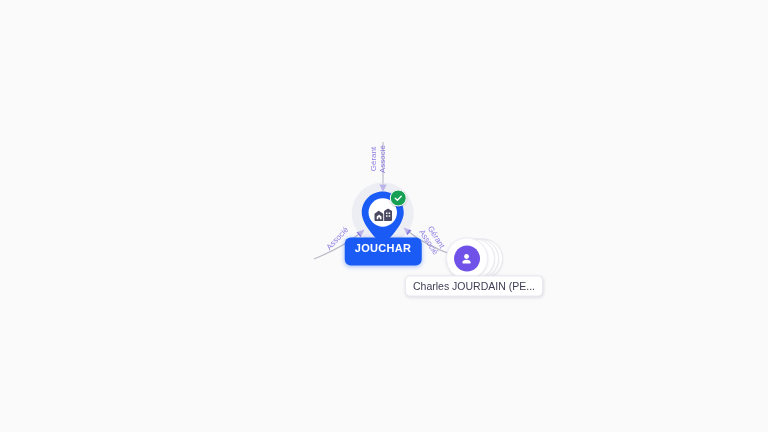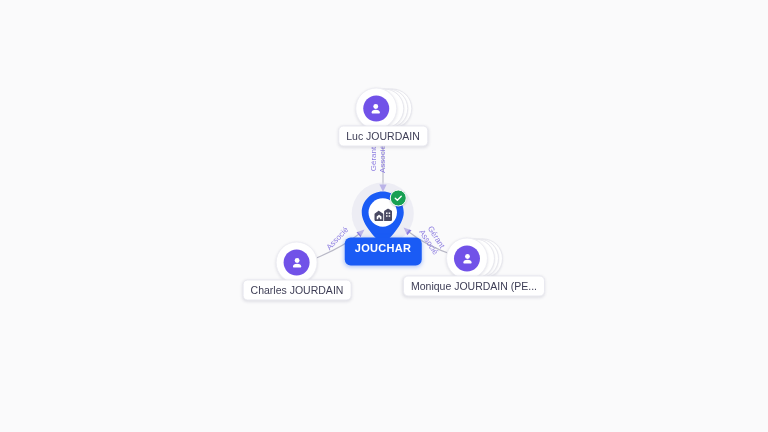--- a/index.html
+++ b/index.html
@@ -206,66 +206,37 @@
 
   <div class="edge-label" style="left:338px; top:239px; transform: translate(-50%,-50%) rotate(-47deg);">
     <span>Associé</span>
   </div>
 
   <div class="edge-label" style="left:432px; top:240px; transform: translate(-50%,-50%) rotate(57deg);">
     <span>Gérant</span>
     <span>Associé</span>
   </div>
 
-  <div class="node" style="left:383px; top:117px;">
-    <div class="avatar-stack">
-      <div class="stack-card c3"></div>
-      <div class="stack-card c2"></div>
-      <div class="stack-card c1"></div>
-      <div class="avatar-circle">
-        <div class="avatar-inner">
-          <svg width="15" height="15" viewBox="0 0 24 24" fill="#ffffff">
-            <circle cx="12" cy="8" r="3.9"></circle>
-            <path d="M12 13.2c-4.1 0-6.7 2.2-6.7 4.4 0 1 0.7 1.6 1.8 1.6h9.8c1.1 0 1.8-0.6 1.8-1.6 0-2.2-2.6-4.4-6.7-4.4z"></path>
-          </svg>
-        </div>
-      </div>
-    </div>
-    <div class="node-label">Luc JOURDAIN</div>
-  </div>
-
-  <div class="node" style="left:297px; top:271px;">
-    <div class="avatar-stack single">
-      <div class="avatar-circle">
-        <div class="avatar-inner">
-          <svg width="15" height="15" viewBox="0 0 24 24" fill="#ffffff">
-            <circle cx="12" cy="8" r="3.9"></circle>
-            <path d="M12 13.2c-4.1 0-6.7 2.2-6.7 4.4 0 1 0.7 1.6 1.8 1.6h9.8c1.1 0 1.8-0.6 1.8-1.6 0-2.2-2.6-4.4-6.7-4.4z"></path>
-          </svg>
-        </div>
-      </div>
-    </div>
-    <div class="node-label">Charles JOURDAIN</div>
-  </div>
+
 
   <div class="node" style="left:474px; top:267px;">
     <div class="avatar-stack">
       <div class="stack-card c3"></div>
       <div class="stack-card c2"></div>
       <div class="stack-card c1"></div>
       <div class="avatar-circle">
         <div class="avatar-inner">
           <svg width="15" height="15" viewBox="0 0 24 24" fill="#ffffff">
             <circle cx="12" cy="8" r="3.9"></circle>
             <path d="M12 13.2c-4.1 0-6.7 2.2-6.7 4.4 0 1 0.7 1.6 1.8 1.6h9.8c1.1 0 1.8-0.6 1.8-1.6 0-2.2-2.6-4.4-6.7-4.4z"></path>
           </svg>
         </div>
       </div>
     </div>
-    <div class="node-label">Monique JOURDAIN (PE...</div>
+    <div class="node-label">Charles JOURDAIN (PE...</div>
   </div>
 
   <div id="company-node" style="left:383px; top:227px;">
     <div class="pin-halo"></div>
     <div class="pin-wrap">
       <svg class="pin-svg" width="50" height="58" viewBox="0 0 50 58">
         <path d="M25 3 C13.4 3 4 12.4 4 24 C4 36.5 20 52 24 55.2 C24.6 55.7 25.4 55.7 26 55.2 C30 52 46 36.5 46 24 C46 12.4 36.6 3 25 3 Z" fill="#1a5bf5"></path>
         <circle cx="25" cy="24" r="14.2" fill="#ffffff"></circle>
       </svg>
       <div class="pin-glyph">

